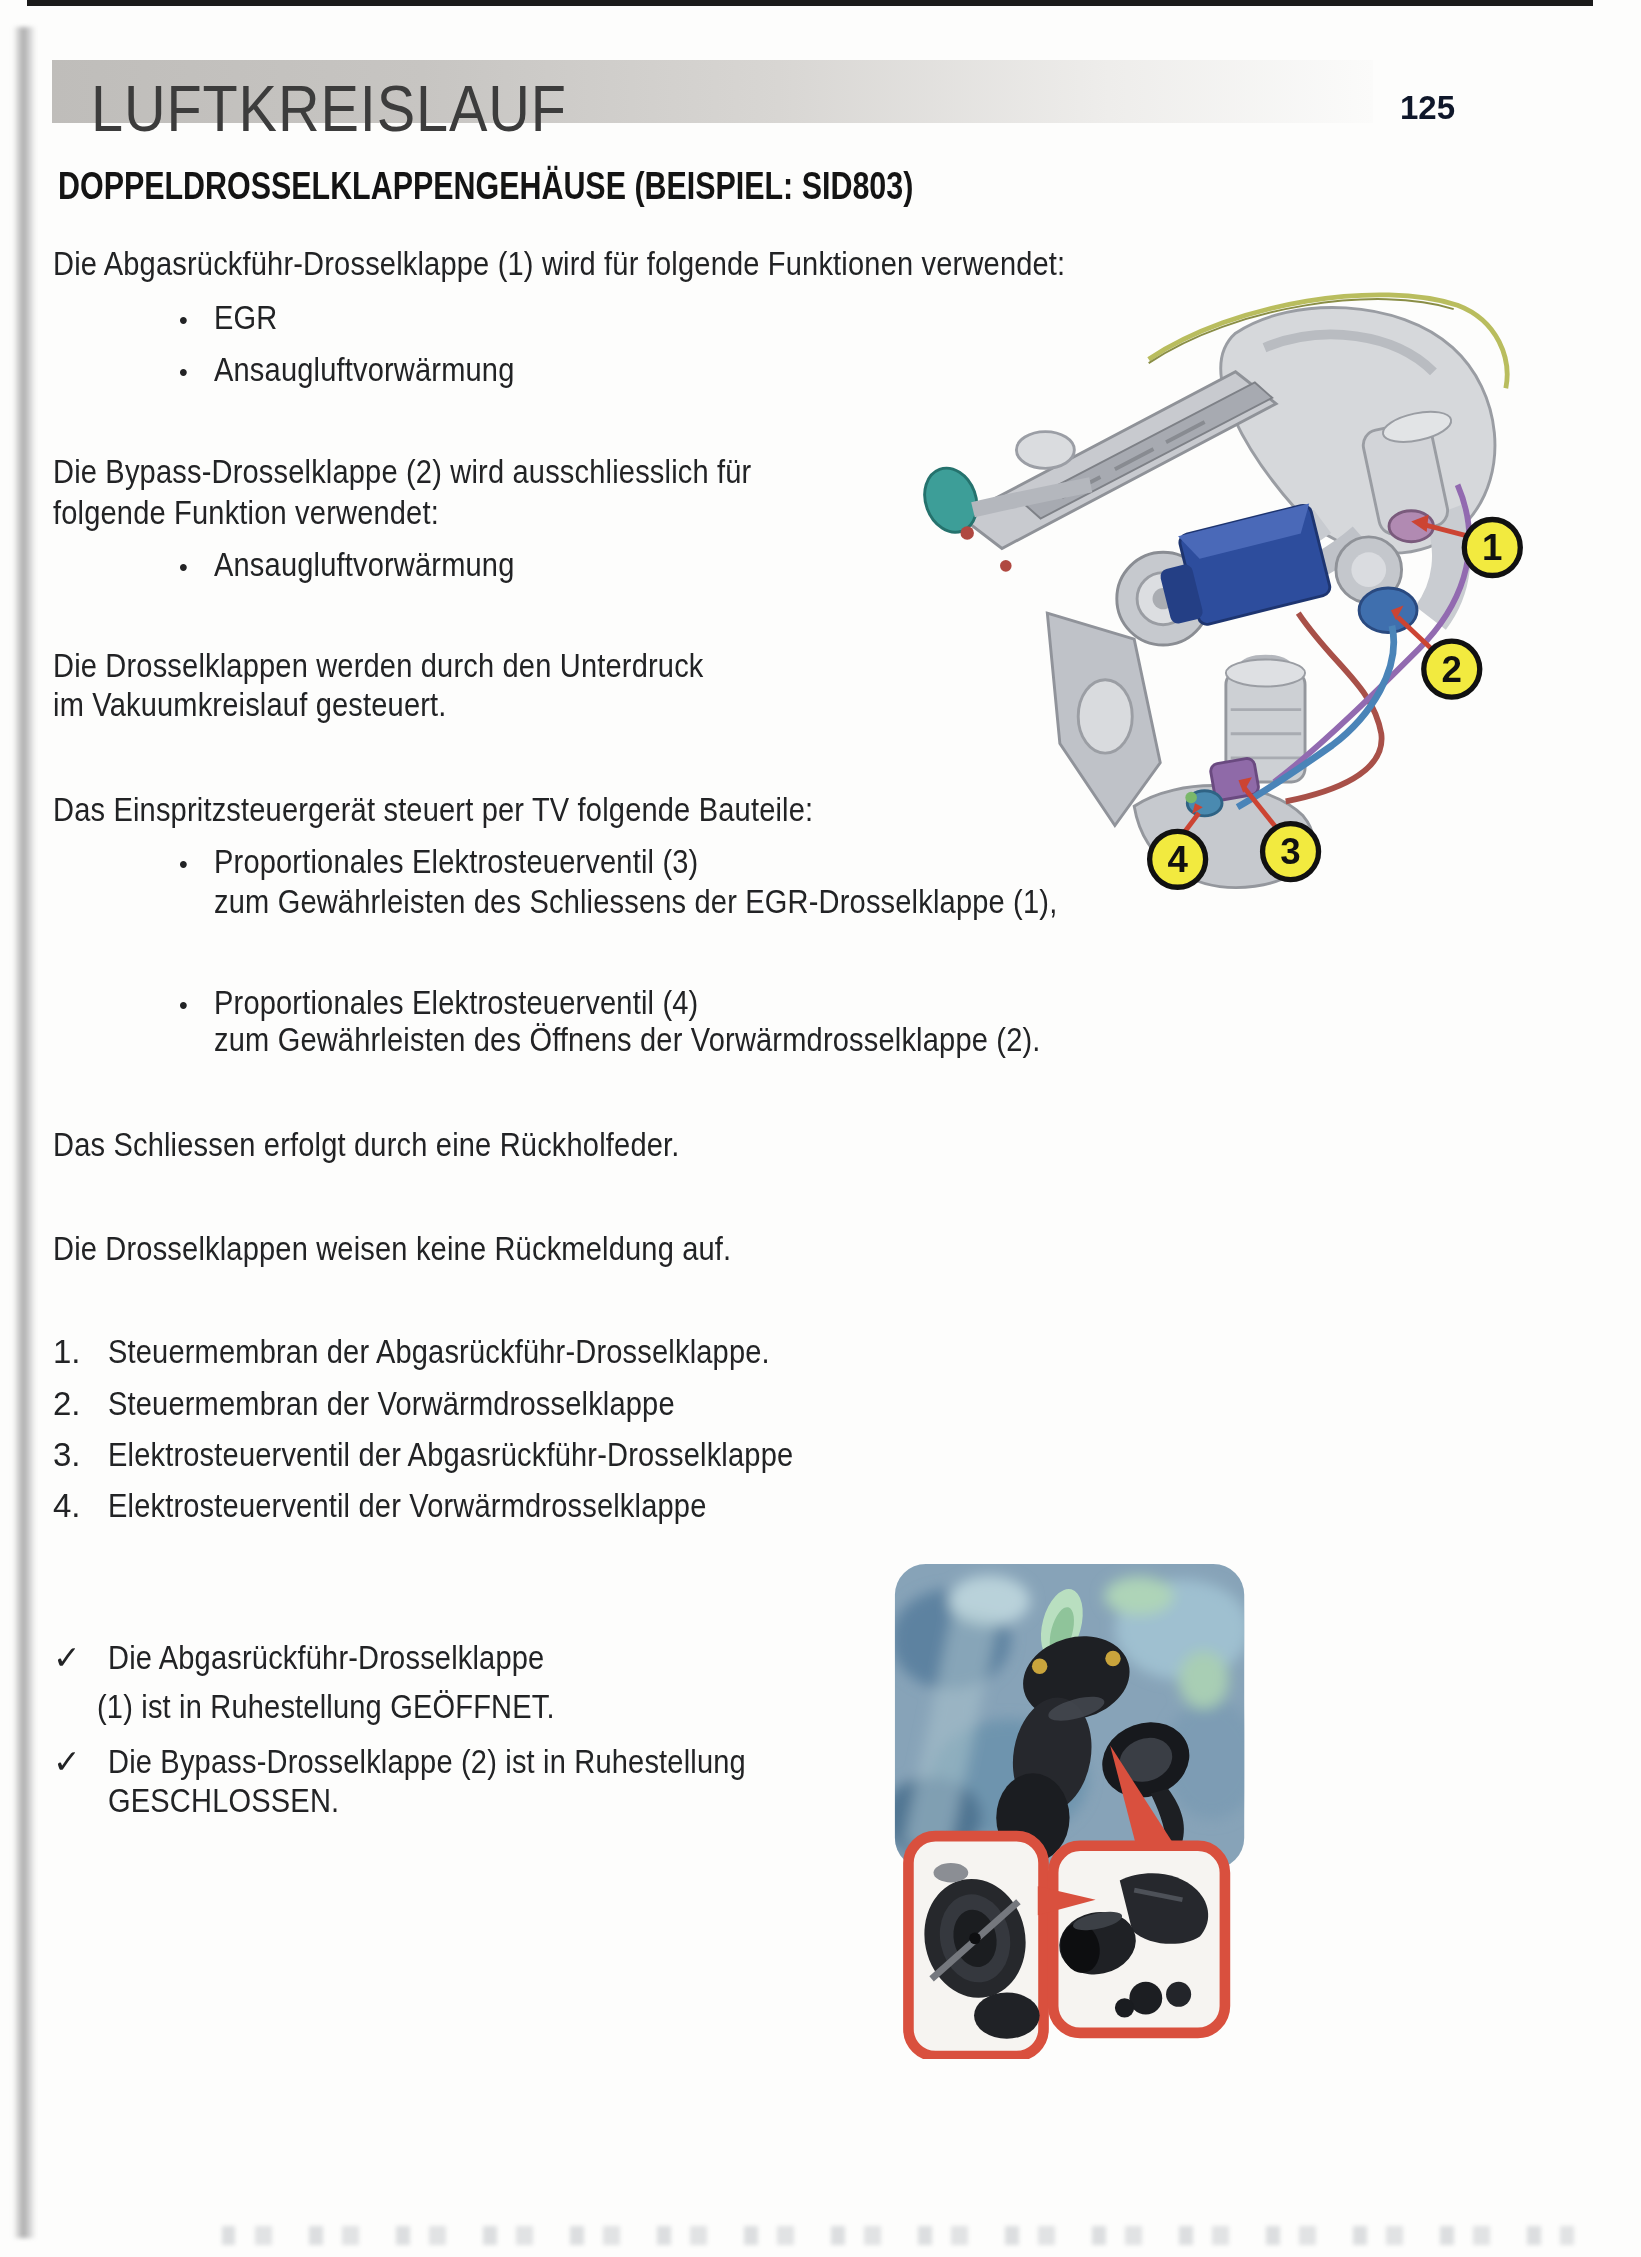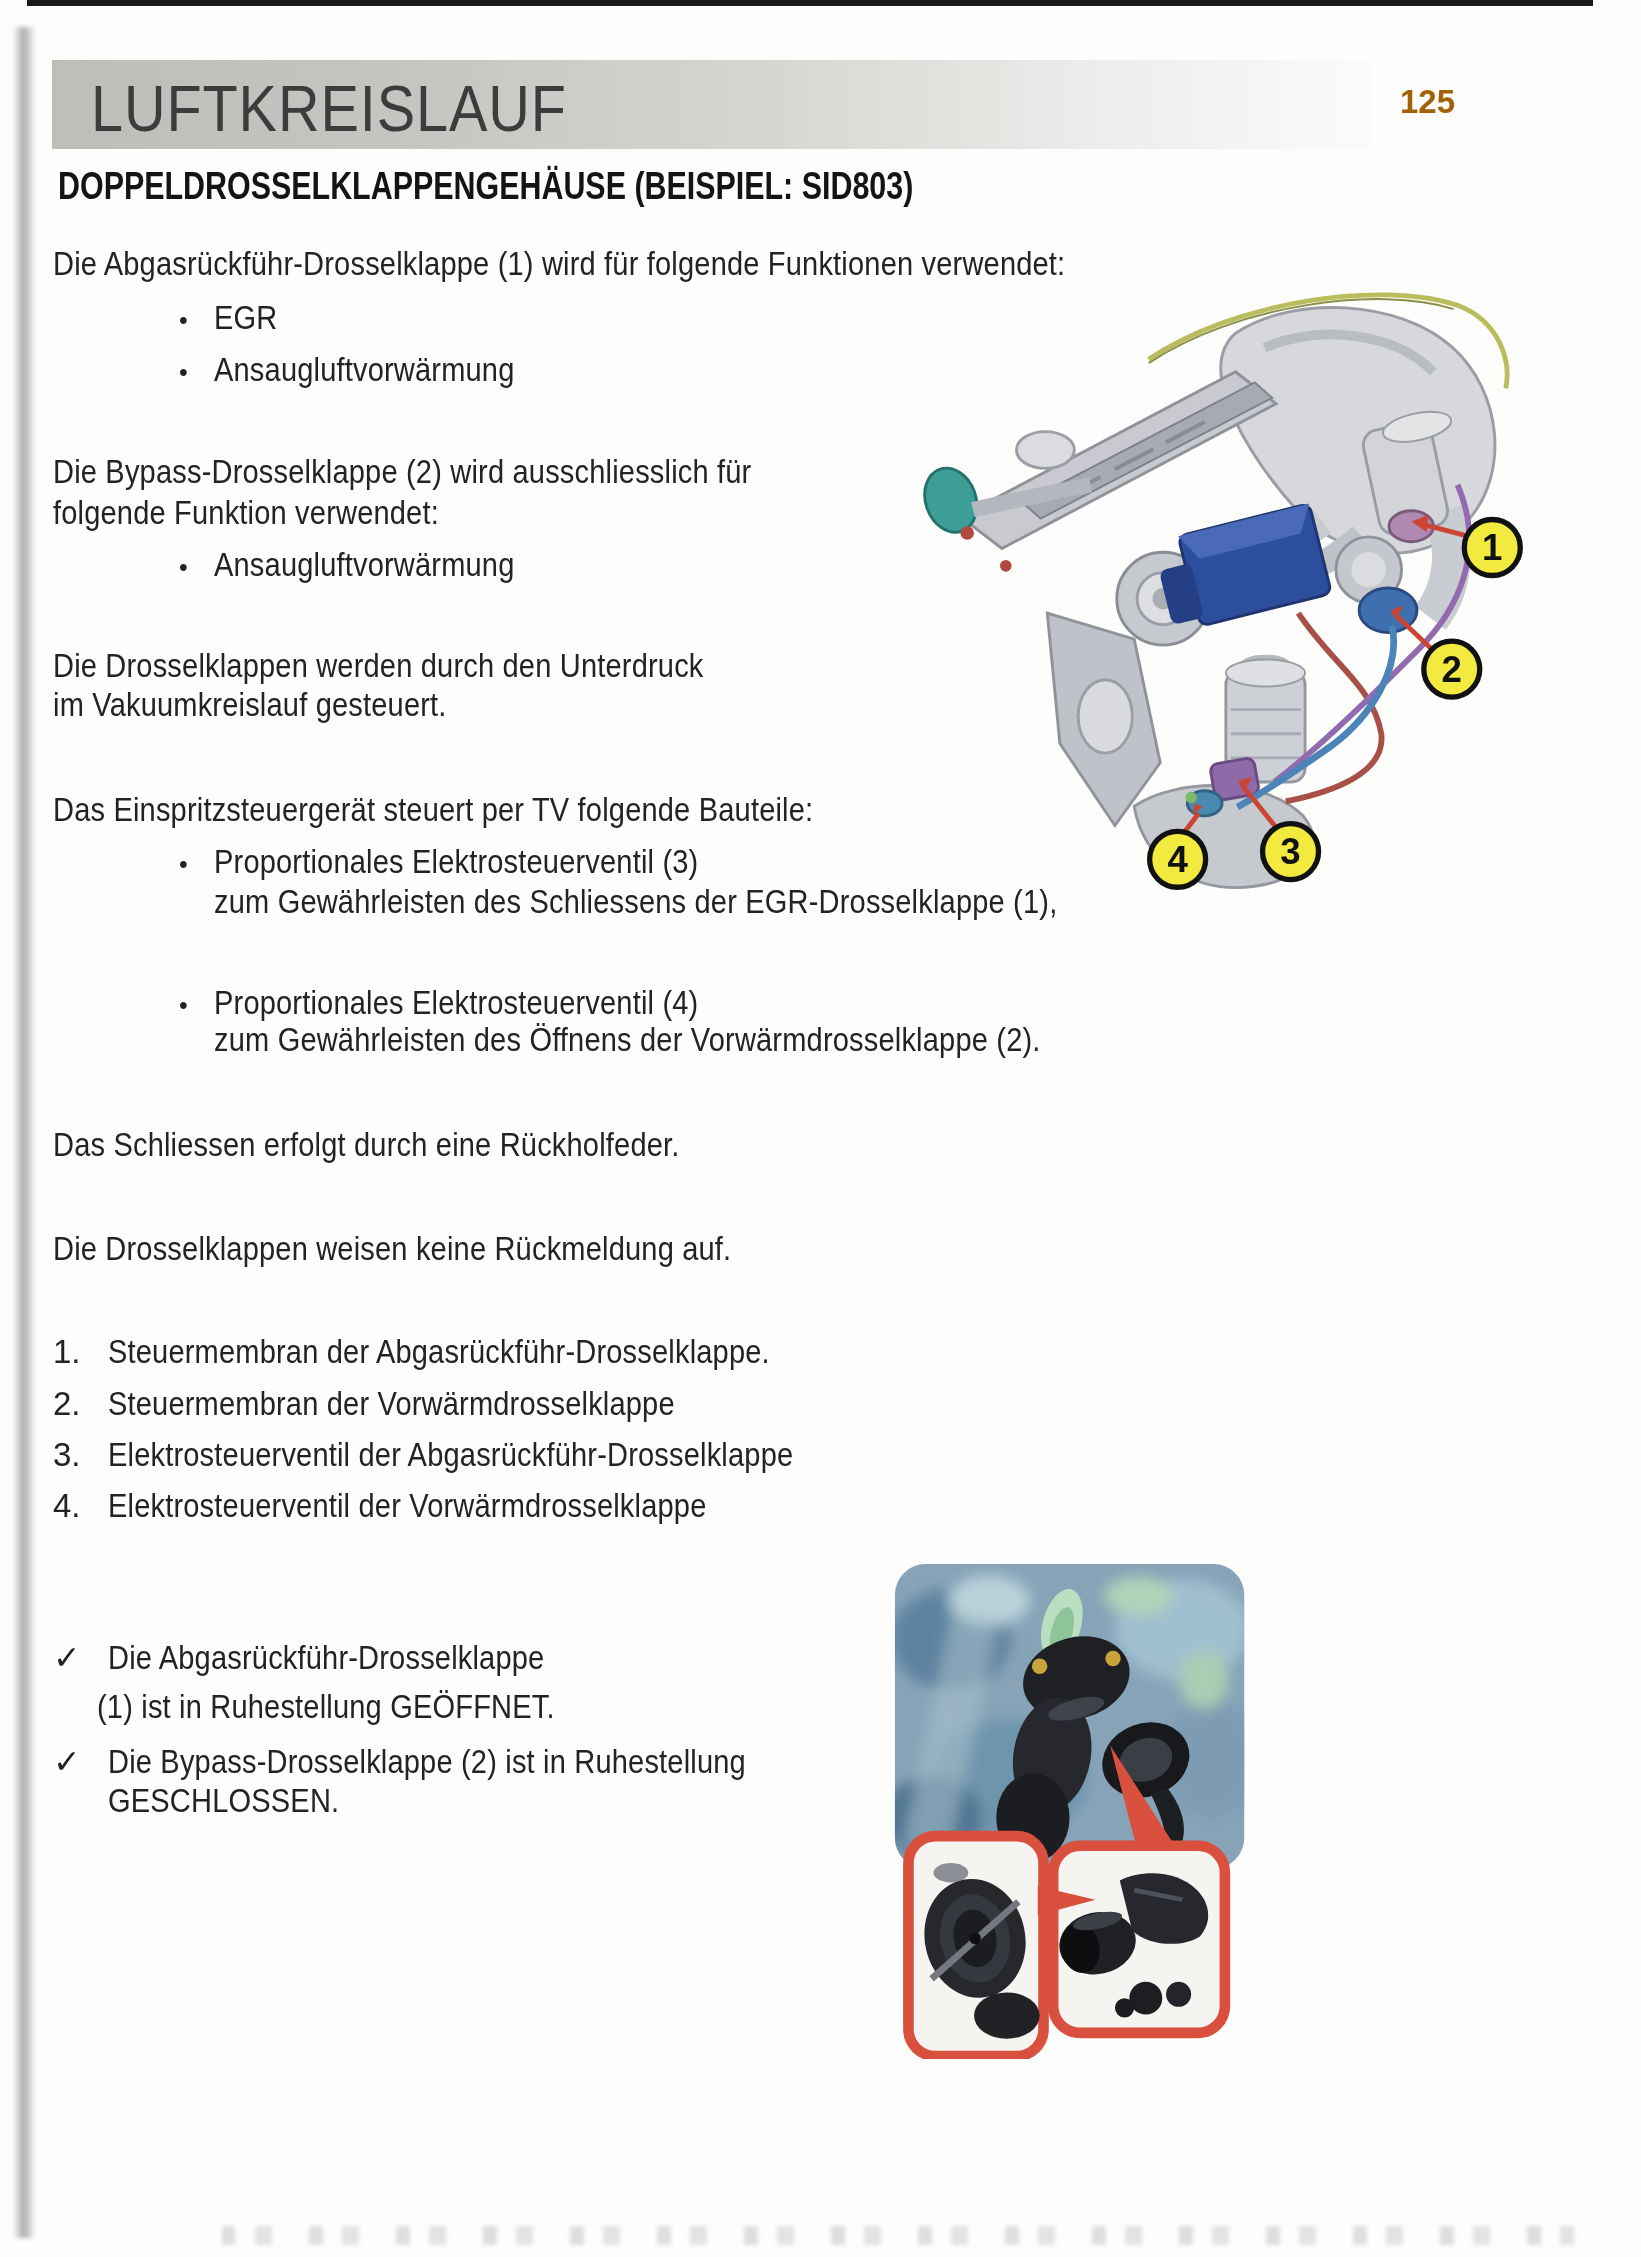--- a/index.html
+++ b/index.html
@@ -14,29 +14,29 @@
     position:absolute; left:12.6px; top:27px; width:23px; height:2211px;
     background:linear-gradient(to right, rgba(130,130,130,0) 0%, rgba(105,105,108,.55) 45%, rgba(140,140,140,0) 100%);
     filter:blur(1.9px);
   }
   .scan-bottom {
     position:absolute; left:222px; top:2226px; width:1352px; height:19.3px; opacity:.45; filter:blur(1.9px);
     background:repeating-linear-gradient(90deg, rgba(120,128,138,.55) 0 13.5px, rgba(120,128,138,0) 13.5px 33px, rgba(100,108,118,.4) 33px 50px, rgba(120,128,138,0) 50px 87px);
   }
   
   .header-bar {
-    position:absolute; left:52px; top:60px; width:1321px; height:89px;
+    position:absolute; left:52px; top:60px; width:1321px; height:63px;
     background:linear-gradient(to right, #bfbdba 0%, #c7c5c2 28%, #d8d6d3 55%, #eeedeb 80%, #fbfbfa 100%);
     text-decoration:underline;
   }
   .header-title {
     position:absolute; left:39px; top:11.6px; font-size:64px; color:#3c3c3c;
     transform:scaleX(.9); transform-origin:left top; white-space:nowrap; letter-spacing:1px;
   }
-  .page-number { position:absolute; left:1400px; top:83px; font-size:33px; font-weight:bold; color:#a16207; }
+  .page-number { position:absolute; left:1400px; top:89px; font-size:33px; font-weight:bold; color:#0f172a; }
   .doc-title {
     position:absolute; left:58px; top:164px; font-size:39px; font-weight:bold; color:#141414;
     transform:scaleX(.78); transform-origin:left top; white-space:nowrap;
   }
   
   .line {
     position:absolute; font-size:33px; color:#222325; line-height:1.05;
     transform:scaleX(.88); transform-origin:left top; white-space:nowrap; letter-spacing:0.2px;
   }
   .marker { position:absolute; font-size:33px; color:#222325; line-height:1.05; }

